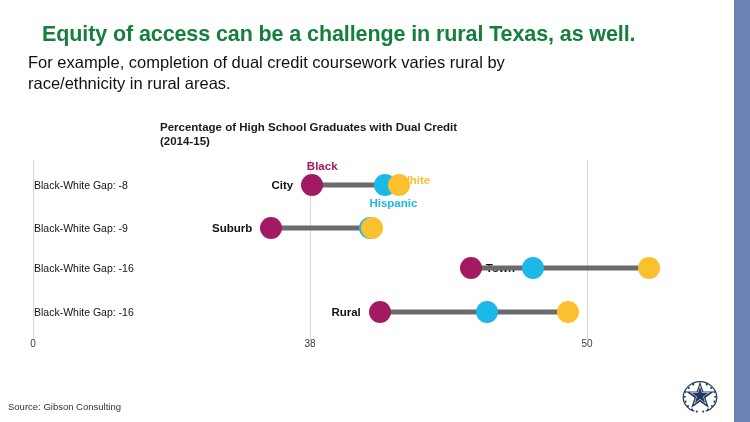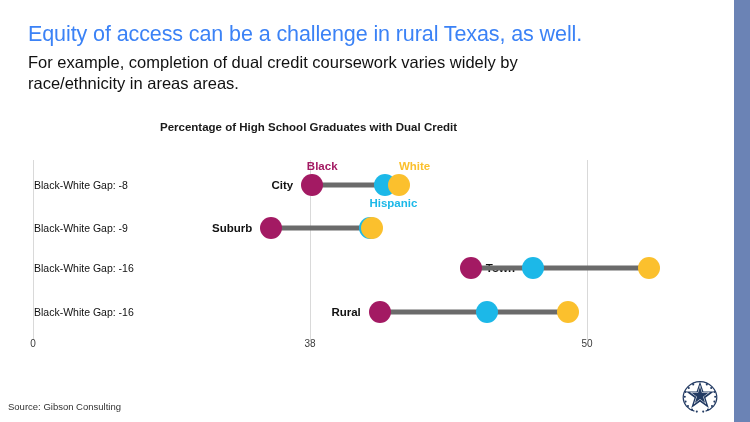--- a/index.html
+++ b/index.html
@@ -31,24 +31,25 @@
   
   .headline {
     position: absolute;
     left: 28px;
     top: 22px;
     width: 660px;
   }
   .headline-main {
     font-size: 21.5px;
     line-height: 1.15;
-    color: #3b82f6;
-    font-weight: 400;
+    color: #15803d;
+    font-weight: 700;
     letter-spacing: -0.1px;
     white-space: nowrap;
+    margin-left: 14px;
   }
   .headline-sub {
     margin-top: 5px;
     font-size: 16.5px;
     line-height: 1.32;
     color: #111111;
     font-weight: 400;
     max-width: 560px;
   }
 
@@ -131,21 +132,21 @@
   
   .series-label {
     position: absolute;
     font-size: 11.5px;
     font-weight: bold;
     white-space: nowrap;
     transform: translateX(-50%);
   }
   .series-label.black    { color: #A31A63; }
   .series-label.hispanic { color: #1CB8E8; }
-  .series-label.white    { color: #FBC02D; }
+  .series-label.white    { color: #FBC02D; margin-top: 14px; }
 
   
   .source {
     position: absolute;
     left: 8px;
     top: 401px;
     font-size: 9.5px;
     color: #333333;
     white-space: nowrap;
   }
@@ -159,25 +160,26 @@
 </style>
 </head>
 <body>
 
 <div id="slide">
 
   <div class="edge-bar"></div>
 
   <div class="headline">
     <div class="headline-main">Equity of access can be a challenge in rural Texas, as well.</div>
-    <div class="headline-sub">For example, completion of dual credit coursework varies widely by race/ethnicity in areas areas.</div>
+    <div class="headline-sub">For example, completion of dual credit coursework varies rural by race/ethnicity in rural areas.</div>
   </div>
 
   <div class="chart-title">
     <div>Percentage of High School Graduates with Dual Credit</div>
+    <div>(2014-15)</div>
   </div>
 
   <div class="plot" id="plot">
       <div class="gridline" style="left: 33px;"></div>
       <div class="axis-tick-label" style="left: 33px;">0</div>
       <div class="gridline" style="left: 310px;"></div>
       <div class="axis-tick-label" style="left: 310px;">38</div>
       <div class="gridline" style="left: 587px;"></div>
       <div class="axis-tick-label" style="left: 587px;">50</div>
       <div class="row" style="top: 185px;">

